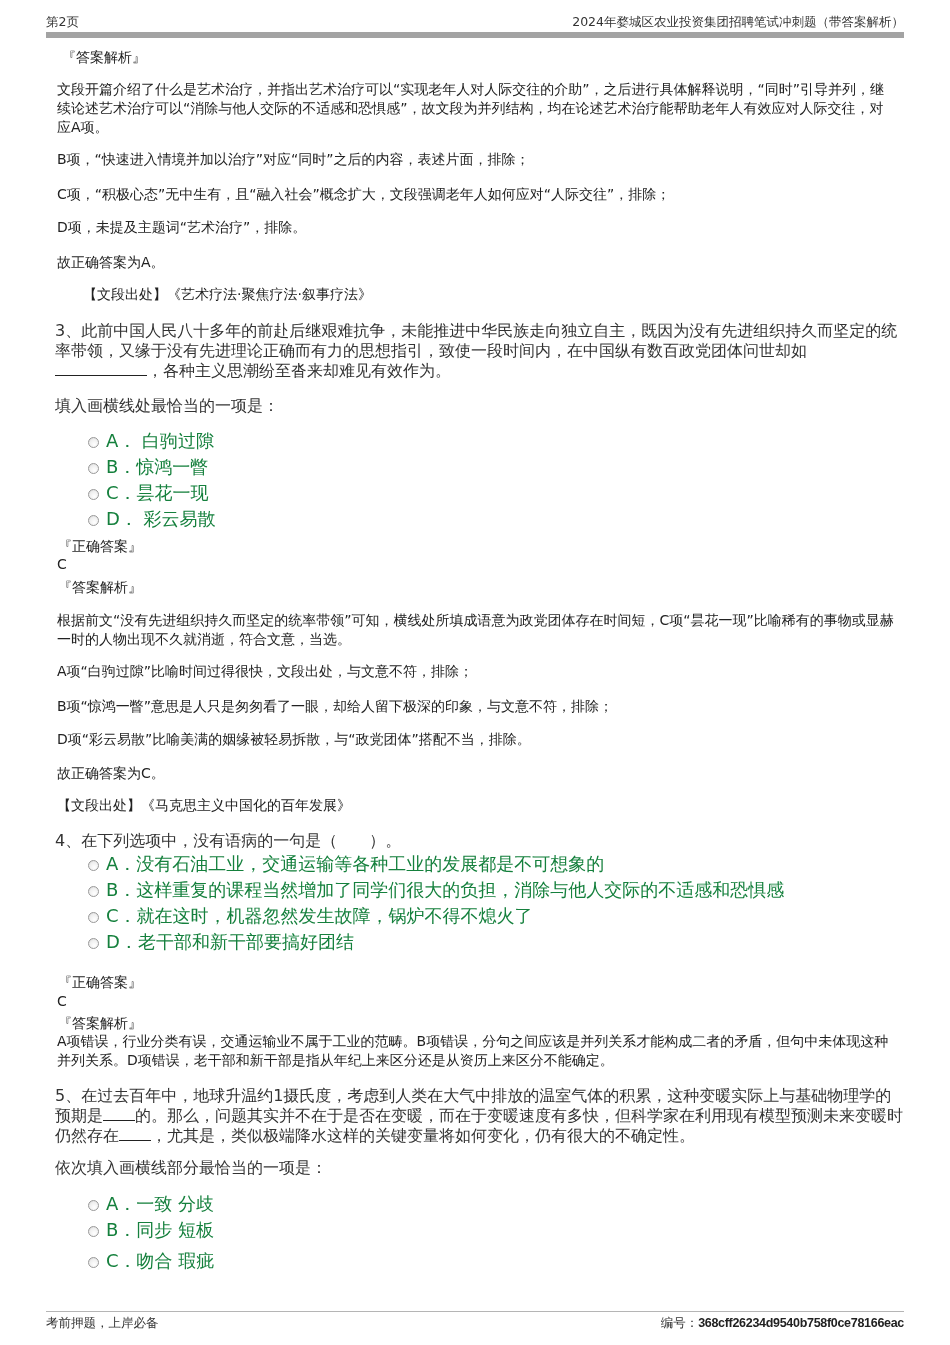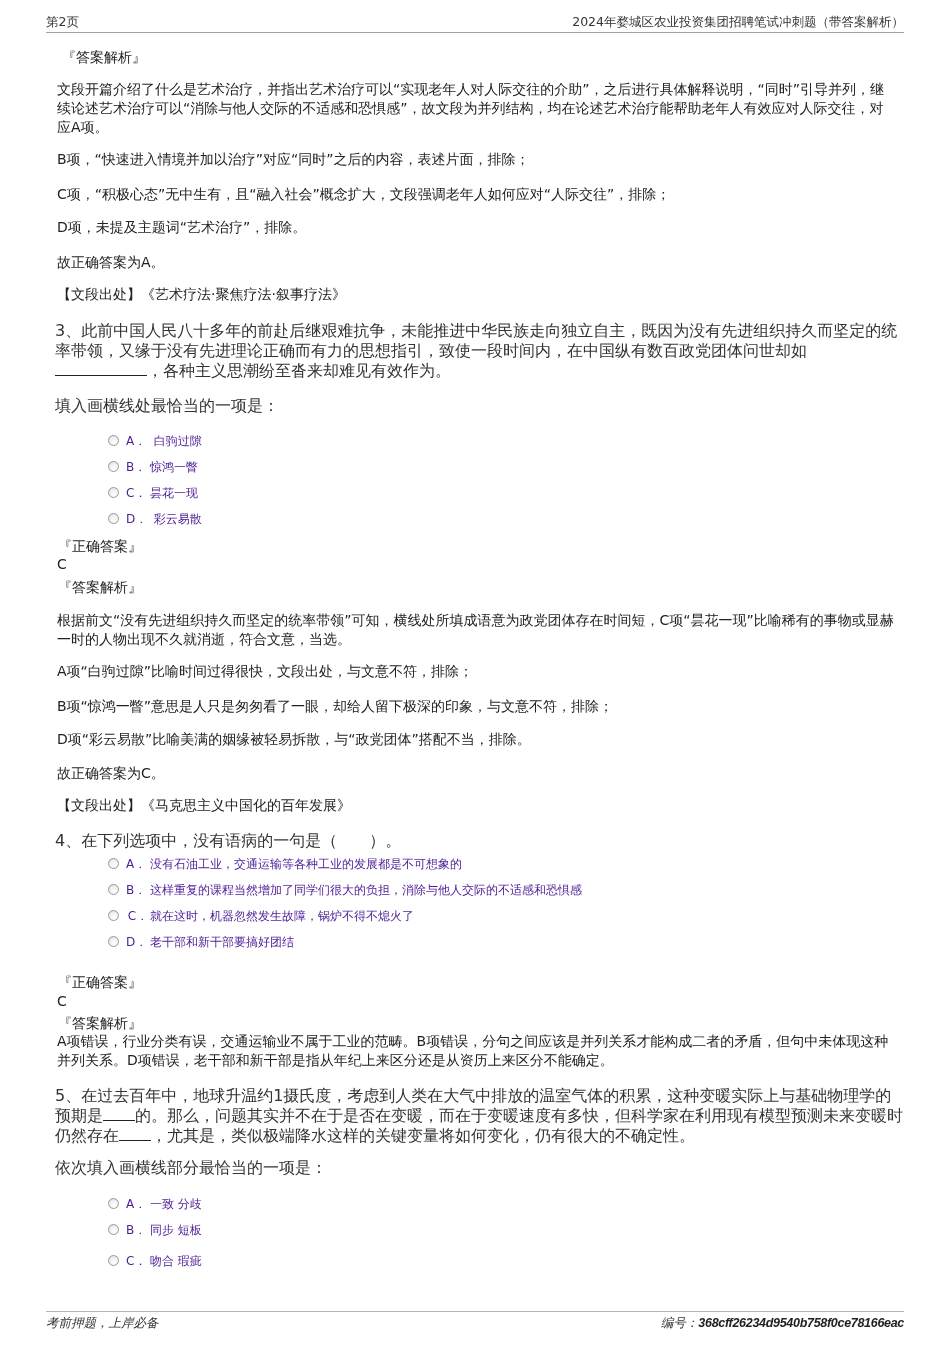--- a/index.html
+++ b/index.html
@@ -14,50 +14,49 @@
       font-family: "DejaVu Sans", "Liberation Sans", sans-serif;
       color: #222;
       overflow: hidden;
     }
     .header {
       position: absolute;
       left: 46px;
       top: 14px;
       width: 858px;
       height: 18px;
-      border-bottom: 1px solid #a3a3a3;
+      border-bottom: 6px solid #a3a3a3;
       font-size: 12.5px;
       color: #333;
     }
     .header .left { position: absolute; left: 0; top: 0; }
     .header .right { position: absolute; right: 0; top: 0; }
     .footer {
       position: absolute;
       left: 46px;
       top: 1311px;
       width: 858px;
       border-top: 1px solid #b5b5b5;
       font-size: 12.5px;
       color: #333;
       padding-top: 3px;
       height: 18px;
-      font-style: italic;
     }
     .footer .left { position: absolute; left: 0; top: 3px; }
     .footer .right { position: absolute; right: 0; top: 3px; }
     .footer .code { font-family: "Liberation Sans", sans-serif; font-weight: bold; letter-spacing: -0.3px; color: #222; }
 
     .blk { position: absolute; left: 57px; width: 850px; font-size: 14px; line-height: 19px; color: #222; }
     .small { font-size: 16px; line-height: 20px; color: #333; }
     .q { left: 55px; }
     .opt {
       position: absolute;
-      left: 108px;
-      font-size: 12px;
-      color: #4c1d95;
+      left: 88px;
+      font-size: 18px;
+      color: #15803d;
       height: 20px;
       line-height: 20px;
       white-space: nowrap;
     }
     .radio {
       display: inline-block;
       width: 9px;
       height: 9px;
       border-radius: 50%;
       border: 1px solid #999;
@@ -75,21 +74,21 @@
   <span class="left">第2页</span>
   <span class="right">2024年婺城区农业投资集团招聘笔试冲刺题（带答案解析）</span>
 </div>
 
 <div class="blk" style="top:48px; left:62px;">『答案解析』</div>
 <div class="blk" style="top:80px; left:57px; width:838px;">文段开篇介绍了什么是艺术治疗，并指出艺术治疗可以“实现老年人对人际交往的介助”，之后进行具体解释说明，“同时”引导并列，继续论述艺术治疗可以“消除与他人交际的不适感和恐惧感”，故文段为并列结构，均在论述艺术治疗能帮助老年人有效应对人际交往，对应A项。</div>
 <div class="blk" style="top:150px;">B项，“快速进入情境并加以治疗”对应“同时”之后的内容，表述片面，排除；</div>
 <div class="blk" style="top:185px;">C项，“积极心态”无中生有，且“融入社会”概念扩大，文段强调老年人如何应对“人际交往”，排除；</div>
 <div class="blk" style="top:218px;">D项，未提及主题词“艺术治疗”，排除。</div>
 <div class="blk" style="top:253px;">故正确答案为A。</div>
-<div class="blk" style="top:285px;">【文段出处】《艺术疗法·聚焦疗法·叙事疗法》</div>
+<div class="blk" style="top:285px;margin-left:26px;">【文段出处】《艺术疗法·聚焦疗法·叙事疗法》</div>
 
 <div class="blk small q" style="top:321px; width:845px;">
   <span>3、此前中国人民八十多年的前赴后继艰难抗争，未能推进中华民族走向独立自主，既因为没有先进组织持久而坚定的统率带领，又缘于没有先进理论正确而有力的思想指引，致使一段时间内，在中国纵有数百政党团体问世却如</span>
   <span class="blank" style="width:92px;"></span><span>，各种主义思潮纷至沓来却难见有效作为。</span>
 </div>
 <div class="blk small q" style="top:396px;">填入画横线处最恰当的一项是：</div>
 
 <div class="opt" style="top:431px;">
   <span class="radio"></span><span class="letter">A．</span> <span>白驹过隙</span>
 </div>

